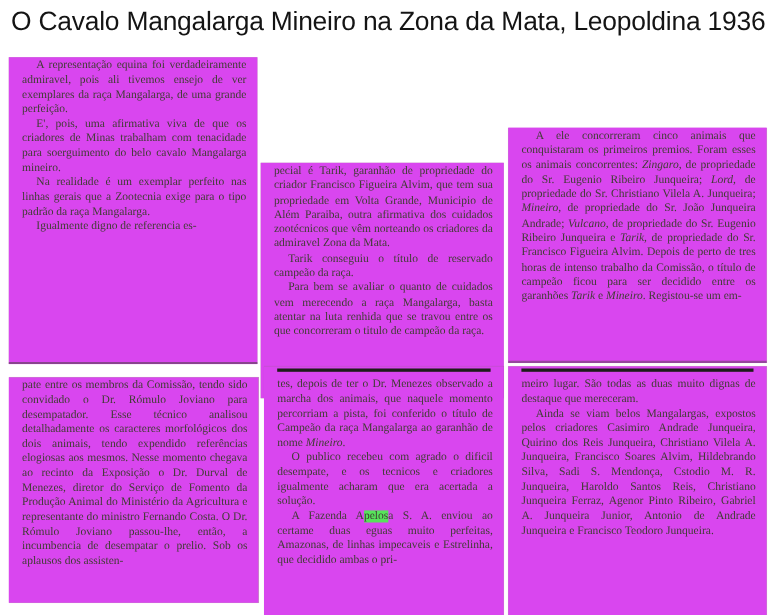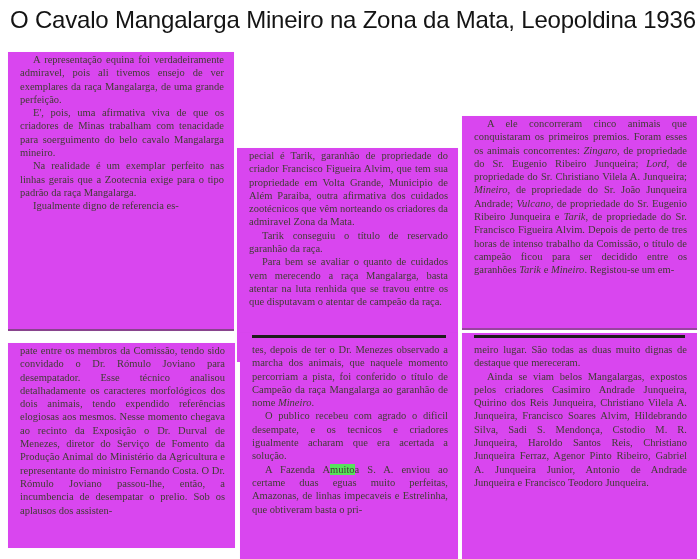--- a/index.html
+++ b/index.html
@@ -55,32 +55,32 @@
 <h1 class="page-title">O Cavalo Mangalarga Mineiro na Zona da Mata, Leopoldina 1936</h1>
 
 <div class="clip" id="clip-tl">
     <p class="para indent"><span>A representação equina foi verdadeiramente admiravel, pois ali tivemos ensejo de ver exemplares da raça Mangalarga, de uma grande perfeição.</span></p>
     <p class="para indent"><span>E', pois, uma afirmativa viva de que os criadores de Minas trabalham com tenacidade para soerguimento do belo cavalo Mangalarga mineiro.</span></p>
     <p class="para indent"><span>Na realidade é um exemplar perfeito nas linhas gerais que a Zootecnia exige para o tipo padrão da raça Mangalarga.</span></p>
     <p class="para indent"><span>Igualmente digno de referencia es-</span></p>
   </div>
 <div class="clip" id="clip-tm">
     <p class="para"><span>pecial é Tarik, garanhão de propriedade do criador Francisco Figueira Alvim, que tem sua propriedade em Volta Grande, Municipio de Além Paraiba, outra afirmativa dos cuidados zootécnicos que vêm norteando os criadores da admiravel Zona da Mata.</span></p>
-    <p class="para indent"><span>Tarik conseguiu o título de reservado garanhão da raça.</span></p>
-    <p class="para indent"><span>Para bem se avaliar o quanto de cuidados vem merecendo a raça Mangalarga, basta atentar na luta renhida que se travou entre os que disputavam o atentar de campeão da raça.</span></p>
+    <p class="para indent"><span>Tarik conseguiu o título de reservado campeão da raça.</span></p>
+    <p class="para indent"><span>Para bem se avaliar o quanto de cuidados vem merecendo a raça Mangalarga, basta atentar na luta renhida que se travou entre os que concorreram o titulo de campeão da raça.</span></p>
   </div>
 <div class="clip" id="clip-tr">
     <p class="para indent"><span>A ele concorreram cinco animais que conquistaram os primeiros premios. Foram esses os animais concorrentes: </span><span class="it">Zingaro</span><span>, de propriedade do Sr. Eugenio Ribeiro Junqueira; </span><span class="it">Lord</span><span>, de propriedade do Sr. Christiano Vilela A. Junqueira; </span><span class="it">Mineiro</span><span>, de propriedade do Sr. João Junqueira Andrade; </span><span class="it">Vulcano</span><span>, de propriedade do Sr. Eugenio Ribeiro Junqueira e </span><span class="it">Tarik</span><span>, de propriedade do Sr. Francisco Figueira Alvim. Depois de perto de tres horas de intenso trabalho da Comissão, o título de campeão ficou para ser decidido entre os garanhões </span><span class="it">Tarik</span><span> e </span><span class="it">Mineiro</span><span>. Registou-se um em-</span></p>
   </div>
 <div class="clip" id="clip-bl">
     <p class="para"><span>pate entre os membros da Comissão, tendo sido convidado o Dr. Rómulo Joviano para desempatador. Esse técnico analisou detalhadamente os caracteres morfológicos dos dois animais, tendo expendido referências elogiosas aos mesmos. Nesse momento chegava ao recinto da Exposição o Dr. Durval de Menezes, diretor do Serviço de Fomento da Produção Animal do Ministério da Agricultura e representante do ministro Fernando Costa. O Dr. Rómulo Joviano passou-lhe, então, a incumbencia de desempatar o prelio. Sob os aplausos dos assisten-</span></p>
   </div>
 <div class="clip" id="clip-bm">
     <div class="top-rule"></div>
     <p class="para"><span>tes, depois de ter o Dr. Menezes observado a marcha dos animais, que naquele momento percorriam a pista, foi conferido o título de Campeão da raça Mangalarga ao garanhão de nome </span><span class="it">Mineiro</span><span>.</span></p>
     <p class="para indent"><span>O publico recebeu com agrado o dificil desempate, e os tecnicos e criadores igualmente acharam que era acertada a solução.</span></p>
-    <p class="para indent"><span>A Fazenda A</span><span class="hl">muito</span><span>a S. A. enviou ao certame duas eguas muito perfeitas, Amazonas, de linhas impecaveis e Estrelinha, que obtiveram basta o pri-</span></p>
+    <p class="para indent"><span>A Fazenda A</span><span class="hl">pelos</span><span>a S. A. enviou ao certame duas eguas muito perfeitas, Amazonas, de linhas impecaveis e Estrelinha, que decidido ambas o pri-</span></p>
   </div>
 <div class="clip" id="clip-br">
     <div class="top-rule"></div>
     <p class="para"><span>meiro lugar. São todas as duas muito dignas de destaque que mereceram.</span></p>
     <p class="para indent"><span>Ainda se viam belos Mangalargas, expostos pelos criadores Casimiro Andrade Junqueira, Quirino dos Reis Junqueira, Christiano Vilela A. Junqueira, Francisco Soares Alvim, Hildebrando Silva, Sadi S. Mendonça, Cstodio M. R. Junqueira, Haroldo Santos Reis, Christiano Junqueira Ferraz, Agenor Pinto Ribeiro, Gabriel A. Junqueira Junior, Antonio de Andrade Junqueira e Francisco Teodoro Junqueira.</span></p>
   </div>
 
 </body></html>

